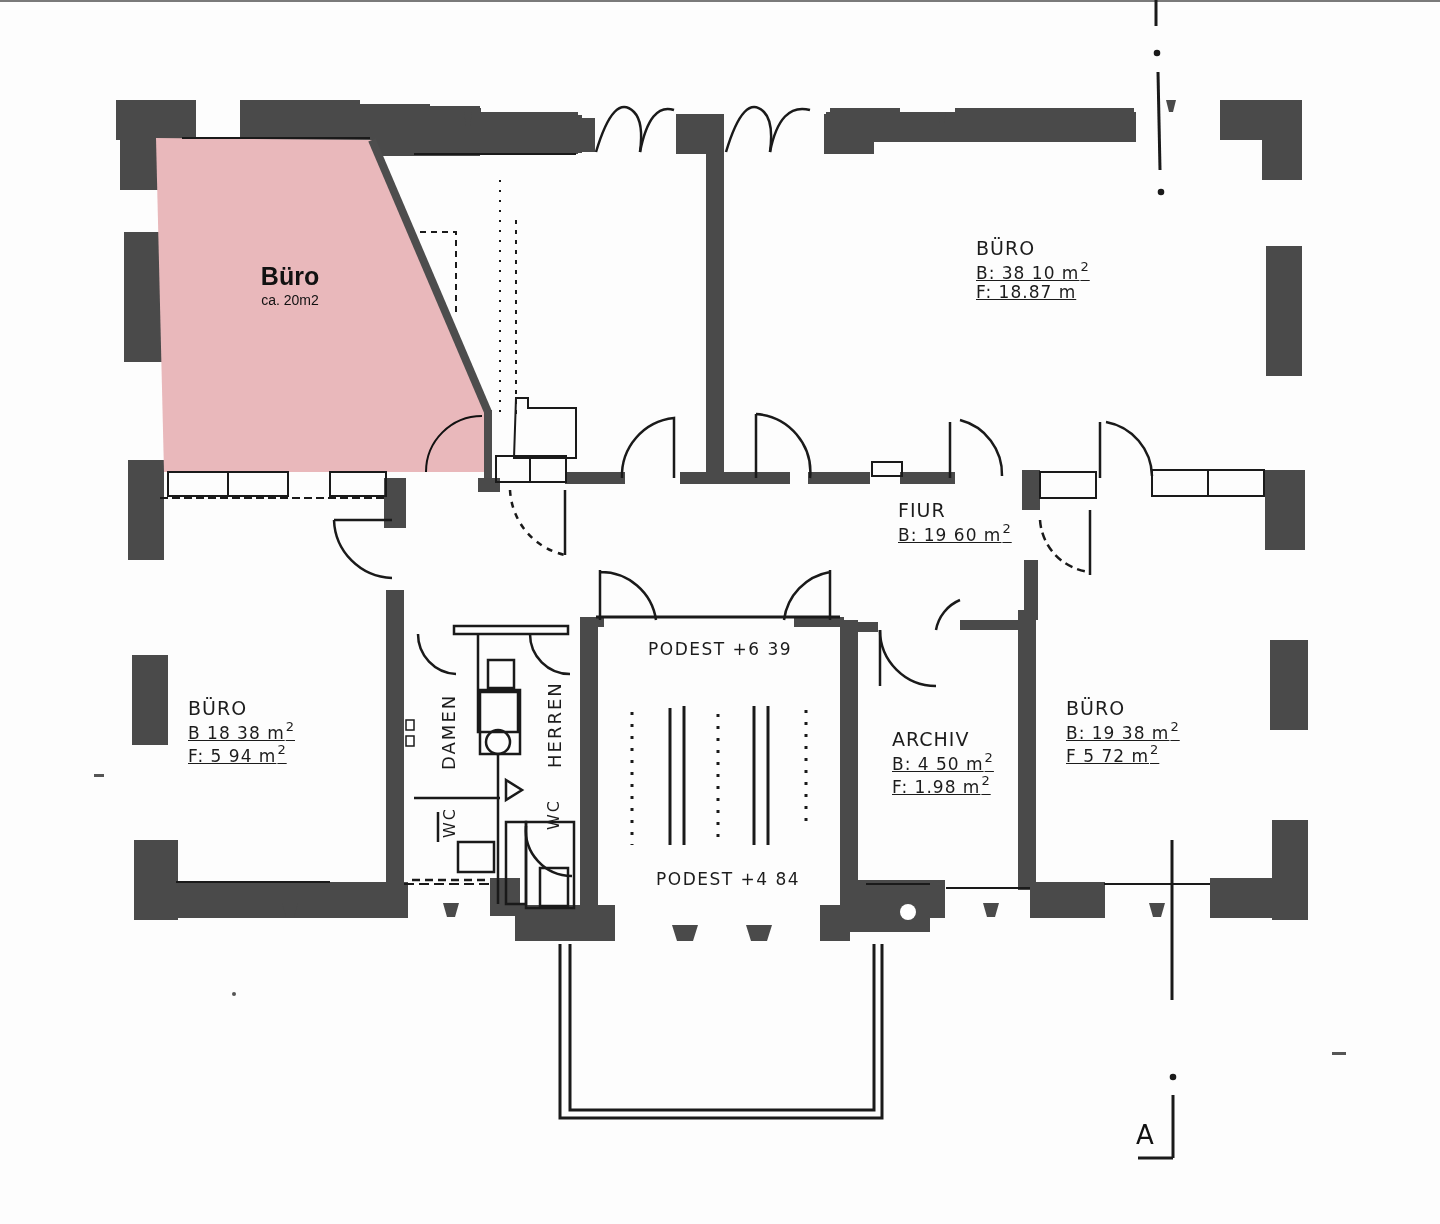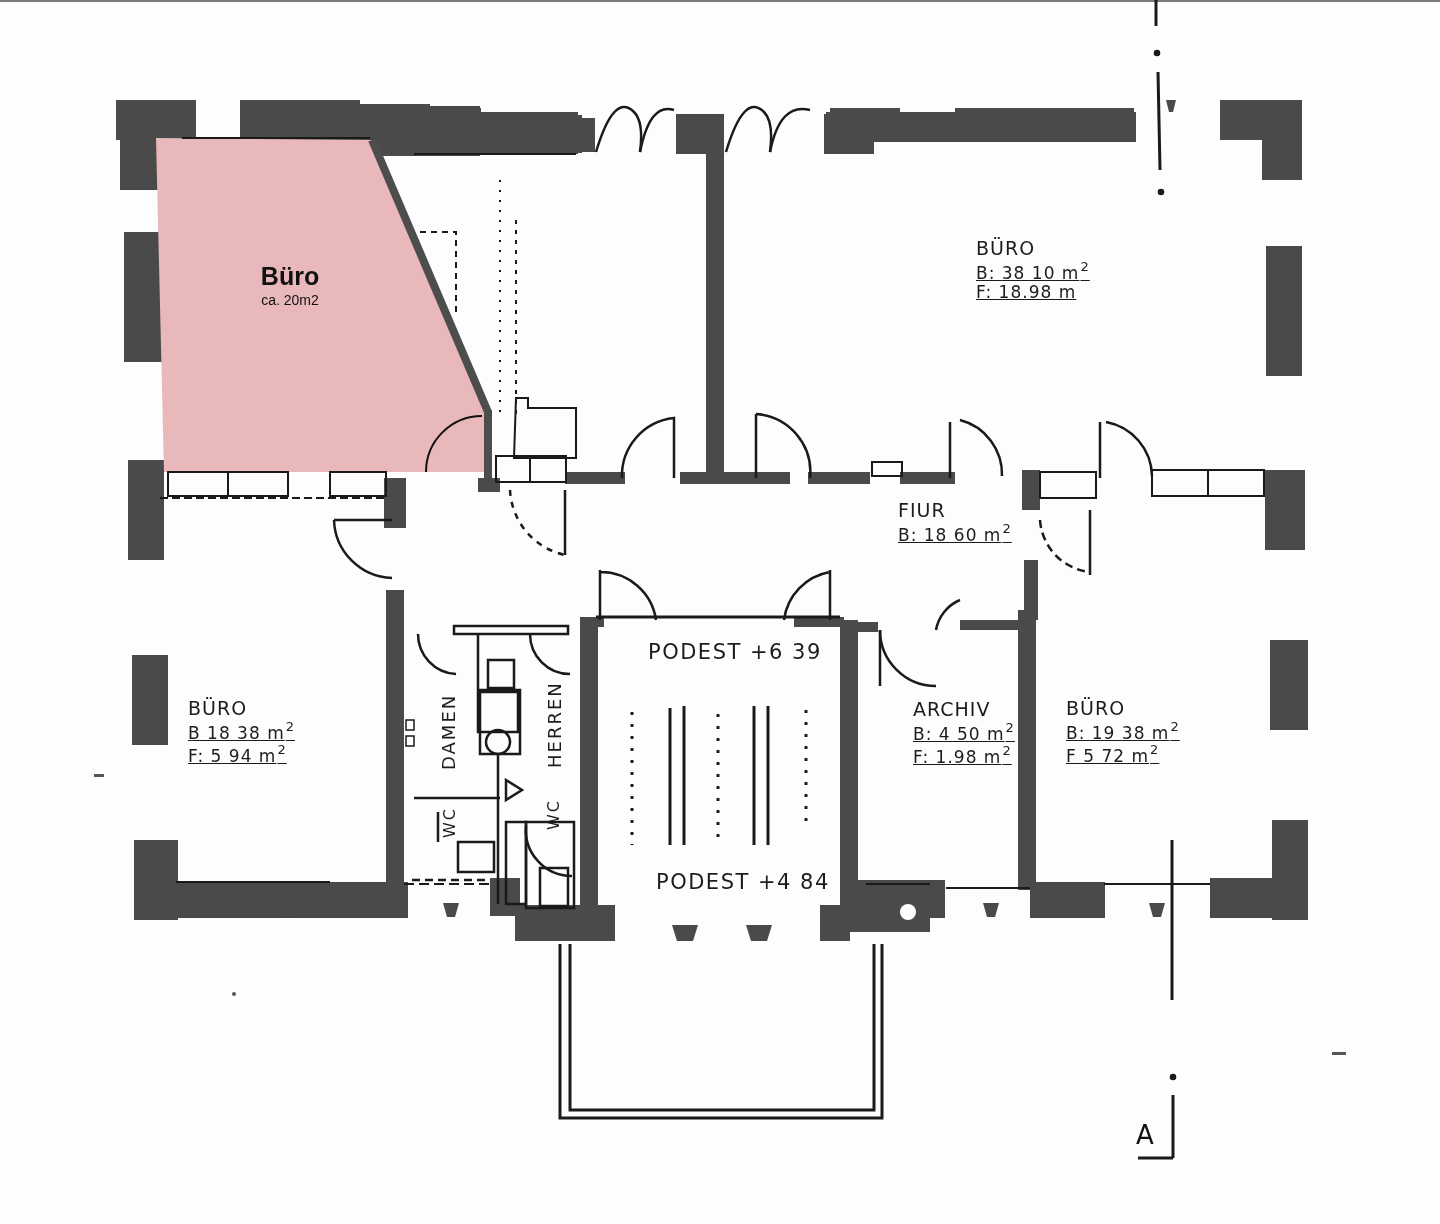--- a/index.html
+++ b/index.html
@@ -42,21 +42,21 @@
       text-align: center; color: #111;
     }
     .highlight-label .title {
       display: block; font-family: "Liberation Sans", sans-serif;
       font-weight: bold; font-size: 25px;
     }
     .highlight-label .area {
       display: block; font-family: "Liberation Sans", sans-serif;
       font-size: 14px; margin-top: 1px; text-align: center;
     }
-    .podest { font-size: 21px; letter-spacing: 1.5px; }
+    .podest { font-size: 17px; letter-spacing: 1.5px; }
     .section-a { position: absolute; left: 1136px; top: 1120px; font-size: 26px; font-family: "DejaVu Sans", sans-serif; color:#111; }
   </style>
 </head>
 <body>
 
 <div class="frame"></div>
 
 <svg class="plan" viewBox="0 0 1440 1224" xmlns="http://www.w3.org/2000/svg">
 
   <g stroke="#1a1a1a" stroke-width="3" fill="none">
@@ -268,41 +268,41 @@
 </svg>
 
 <div class="highlight-label">
   <span class="title">Büro</span>
   <span class="area">ca. 20m2</span>
 </div>
 
 <div class="lbl" style="left:976px; top:238px;">
   <span class="room">BÜRO</span>
   <span class="line"><span>B: 38 10 m</span><sup>2</sup></span>
-  <span class="line"><span>F: 18.98 m</span></span>
+  <span class="line"><span>F: 18.87 m</span></span>
 </div>
 
 <div class="lbl" style="left:866px; top:500px;margin-left:32px;">
   <span class="room">FIUR</span>
-  <span class="line"><span>B: 18 60 m</span><sup>2</sup></span>
+  <span class="line"><span>B: 19 60 m</span><sup>2</sup></span>
 </div>
 
 <div class="lbl" style="left:188px; top:698px;">
   <span class="room">BÜRO</span>
   <span class="line"><span>B  18 38 m</span><sup>2</sup></span>
   <span class="line"><span>F:  5 94 m</span><sup>2</sup></span>
 </div>
 
 <div class="lbl" style="left:1066px; top:698px;">
   <span class="room">BÜRO</span>
   <span class="line"><span>B: 19 38 m</span><sup>2</sup></span>
   <span class="line"><span>F    5 72 m</span><sup>2</sup></span>
 </div>
 
-<div class="lbl" style="left:892px; top:699px;margin-left:21px;">
+<div class="lbl" style="left:892px; top:729px;">
   <span class="room">ARCHIV</span>
   <span class="line"><span>B:  4 50 m</span><sup>2</sup></span>
   <span class="line"><span>F:  1.98 m</span><sup>2</sup></span>
 </div>
 
 <div class="lbl podest" style="left:648px; top:640px;">PODEST +6 39</div>
 <div class="lbl podest" style="left:656px; top:870px;">PODEST +4 84</div>
 
 <div class="rot" style="left:438px; top:770px;">DAMEN</div>
 <div class="rot" style="left:544px; top:768px;">HERREN</div>

